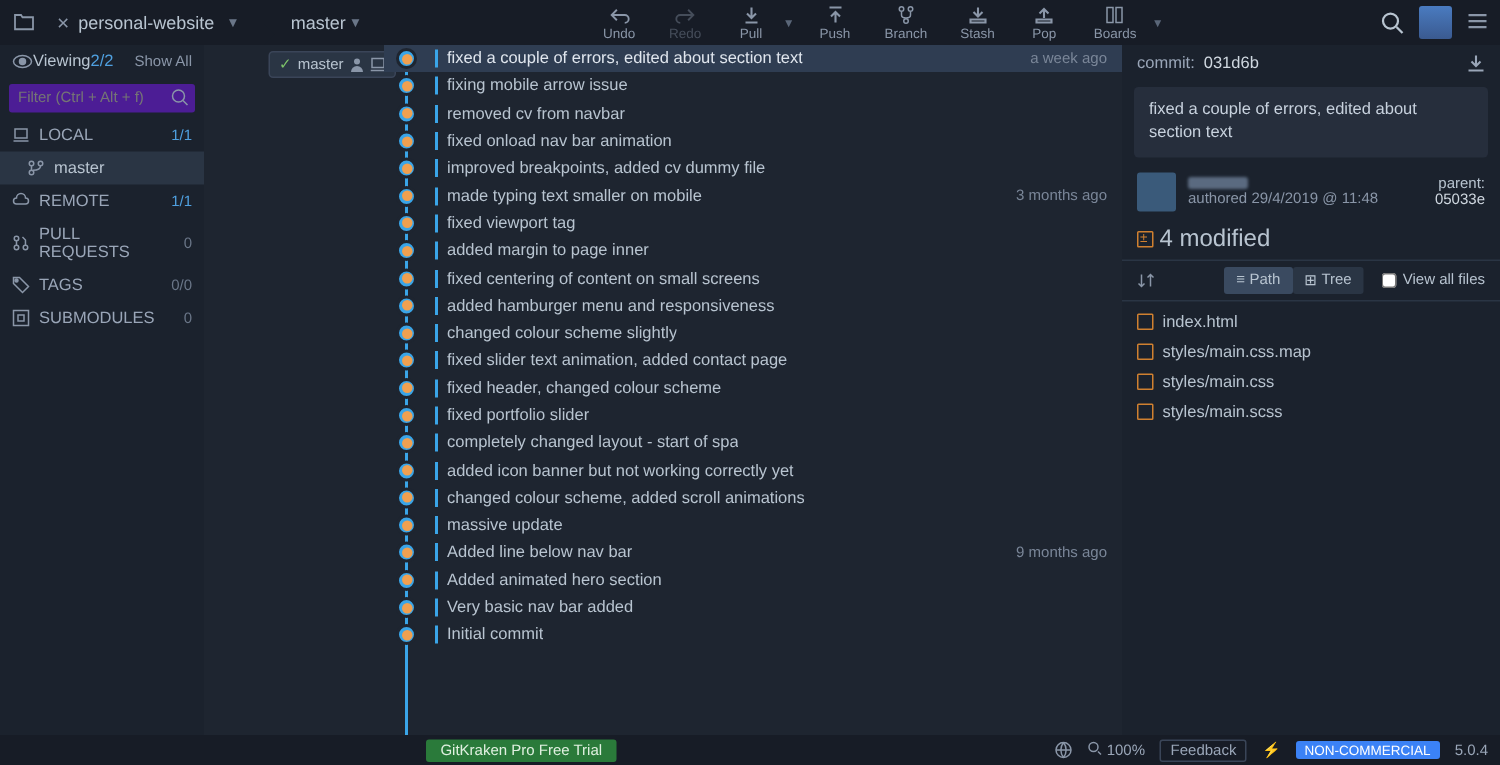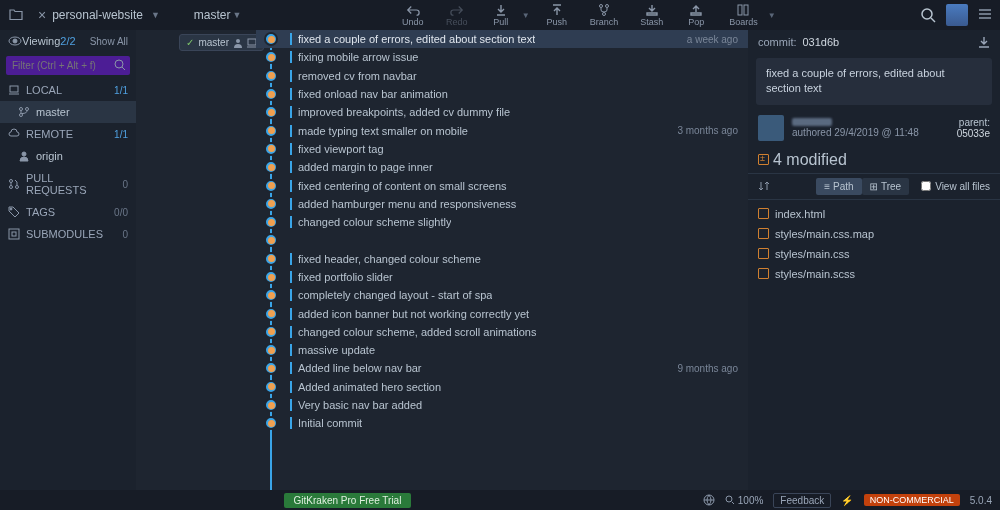--- a/index.html
+++ b/index.html
@@ -85,21 +85,21 @@
 .viewbar .chk { display: flex; align-items: center; gap: 4px; font-size: 10px; margin-left: 6px; }
 .viewbar .chk input { width: 10px; height: 10px; }
 .file-list { padding: 4px 0; }
 .file-row { display: flex; align-items: center; padding: 4px 10px; gap: 6px; font-size: 11px; }
 .file-icon { width: 11px; height: 11px; border: 1px solid #d08030; border-radius: 1px; }
 
 
 .statusbar { height: 20px; background: #171c26; display: flex; align-items: center; font-size: 10px; color: #9aa6b8; }
 .statusbar .trial { margin: 0 auto; background: #2a7a3a; color: #e0f0e0; padding: 2px 10px; border-radius: 2px; font-size: 10px; }
 .statusbar .right-group { display: flex; align-items: center; gap: 10px; padding: 0 8px; }
-.noncom { background: #c2410c; color: #fff; padding: 1px 6px; border-radius: 2px; font-size: 9px; }
+.noncom { background: #3b82f6; color: #fff; padding: 1px 6px; border-radius: 2px; font-size: 9px; }
 .feedback-btn { border: 1px solid #3a4558; padding: 1px 6px; border-radius: 2px; }
 .bolt { color: #d07020; }
 </style>
 </head>
 <body>
 
 <div class="app">
 
   <div class="toolbar">
     <div class="toolbar-left">
@@ -219,27 +219,20 @@
             <path d="M3 4.5v3M9 4.5q0 3-5 3" fill="none"></path>
           </svg>
         <span>master</span>
       </div>
       <div class="side-section">
         <svg class="side-icon" viewBox="0 0 12 12">
             <path d="M3 8a2 2 0 010-4 3 3 0 016 0 2 2 0 010 4z" fill="none"></path>
           </svg>
         <span>REMOTE</span>
         <span class="badge">1/1</span>
-      </div>
-      <div class="side-item">
-        <svg class="side-icon" viewBox="0 0 12 12" fill="#4a90d0">
-            <circle cx="6" cy="4" r="2"></circle>
-            <path d="M2 11a4 4 0 018 0z"></path>
-          </svg>
-        <span>origin</span>
       </div>
       <div class="side-section">
         <svg class="side-icon" viewBox="0 0 12 12">
             <circle cx="3" cy="3" r="1.5" fill="none"></circle>
             <circle cx="3" cy="9" r="1.5" fill="none"></circle>
             <circle cx="9" cy="9" r="1.5" fill="none"></circle>
             <path d="M3 4.5v3M9 7.5V4l-2-2" fill="none"></path>
           </svg>
         <span>PULL REQUESTS</span>
         <span class="badge zero">0</span>
@@ -353,20 +346,24 @@
           </div>
           <div class="commit-row">
             <div class="node"></div>
             <div class="msg-wrap">
               <div class="msg-bar"></div>
               <div class="msg">changed colour scheme slightly</div>
             </div>
           </div>
           <div class="commit-row">
             <div class="node"></div>
+            <div class="msg-wrap">
+              <div class="msg-bar"></div>
+              <div class="msg">fixed slider text animation, added contact page</div>
+            </div>
           </div>
           <div class="commit-row">
             <div class="node"></div>
             <div class="msg-wrap">
               <div class="msg-bar"></div>
               <div class="msg">fixed header, changed colour scheme</div>
             </div>
           </div>
           <div class="commit-row">
             <div class="node"></div>

